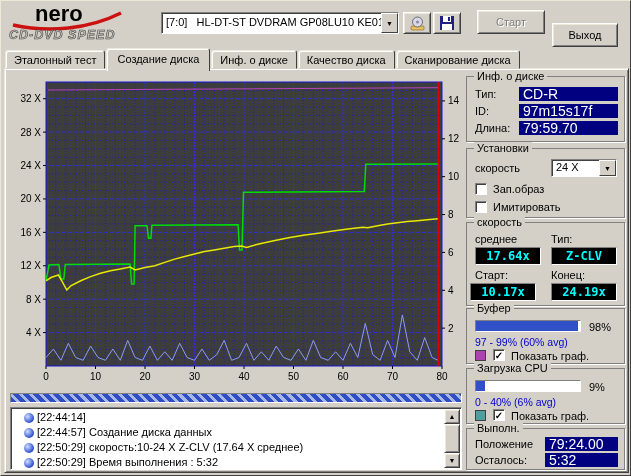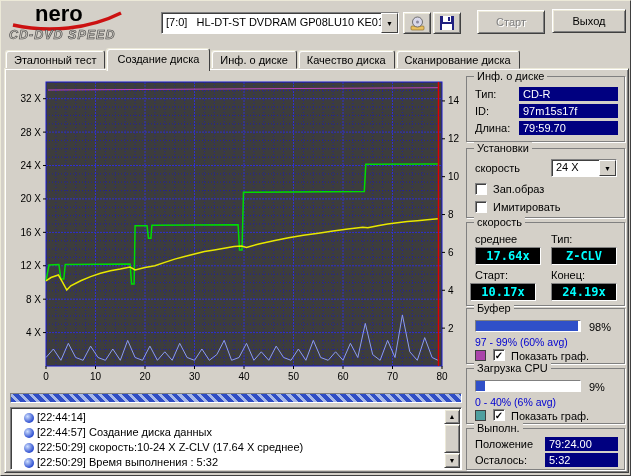--- a/index.html
+++ b/index.html
@@ -35,21 +35,21 @@
            box-shadow:inset 1px 1px 0 #fff, inset -1px -1px 0 #808080}
 
   
   #chart-svg{position:absolute;left:5px;top:7px}
   #chart-svg text{font-family:"Liberation Sans",sans-serif}
 
   
   .group{position:absolute;left:461px;width:159px;border:1px solid #808080;box-shadow:1px 1px 0 #fff}
   .group-title{position:absolute;top:-7px;left:7px;background:#d4d0c8;padding:0 3px;font-size:11px;white-space:nowrap}
   .lbl{font-size:11px;white-space:nowrap}
-  .chip{background:#000080;color:#fff;font-size:11px;height:14px;line-height:14px;padding:0 4px;white-space:nowrap}
+  .chip{background:#000080;color:#fff;font-size:14px;height:14px;line-height:14px;padding:0 4px;white-space:nowrap}
   .info-row{position:absolute;left:8px;right:6px;display:flex;align-items:center}
   .info-row .lbl{width:44px}
   .info-row .chip{flex:1}
   .lcd{position:absolute;width:66px;height:18px;line-height:16px;text-align:center;background:#000;color:#00ffff;
        font-family:"DejaVu Sans Mono",monospace;font-weight:bold;font-size:12px;
        border:1px solid;border-color:#808080 #fff #fff #808080}
   .checkbox{position:absolute;width:12px;height:12px;background:#fff;text-align:center;line-height:11px;
             font-size:10px;font-weight:bold;color:#000;
             border:1px solid;border-color:#808080 #fff #fff #808080;box-shadow:inset 1px 1px 0 #404040}
   .swatch{position:absolute;width:11px;height:11px;border:1px solid #404040}
@@ -98,21 +98,21 @@
   <button class="tool-btn raised" style="left:432px;top:11px">
     <svg width="14" height="14" viewBox="0 0 14 14">
       <rect x="0" y="0" width="14" height="14" fill="#202080"></rect>
       <rect x="3" y="0" width="8" height="6" fill="#fff"></rect>
       <rect x="8" y="1" width="2" height="4" fill="#202080"></rect>
       <rect x="2" y="8" width="10" height="6" fill="#fff"></rect>
     </svg>
   </button>
 
   <button class="push-btn raised disabled" style="left:476px;top:9px;width:68px;height:24px">Старт</button>
-  <button class="push-btn raised" style="left:551px;top:8px;width:74px;height:24px">Выход</button>
+  <button class="push-btn raised" style="left:551px;top:22px;width:66px;height:24px">Выход</button>
 
   <div class="tabrow">
     <div class="tab">Эталонный тест</div>
     <div class="tab active">Создание диска</div>
     <div class="tab">Инф. о диске</div>
     <div class="tab">Качество диска</div>
     <div class="tab">Сканирование диска</div>
   </div>
 
   <div class="tabpage">

